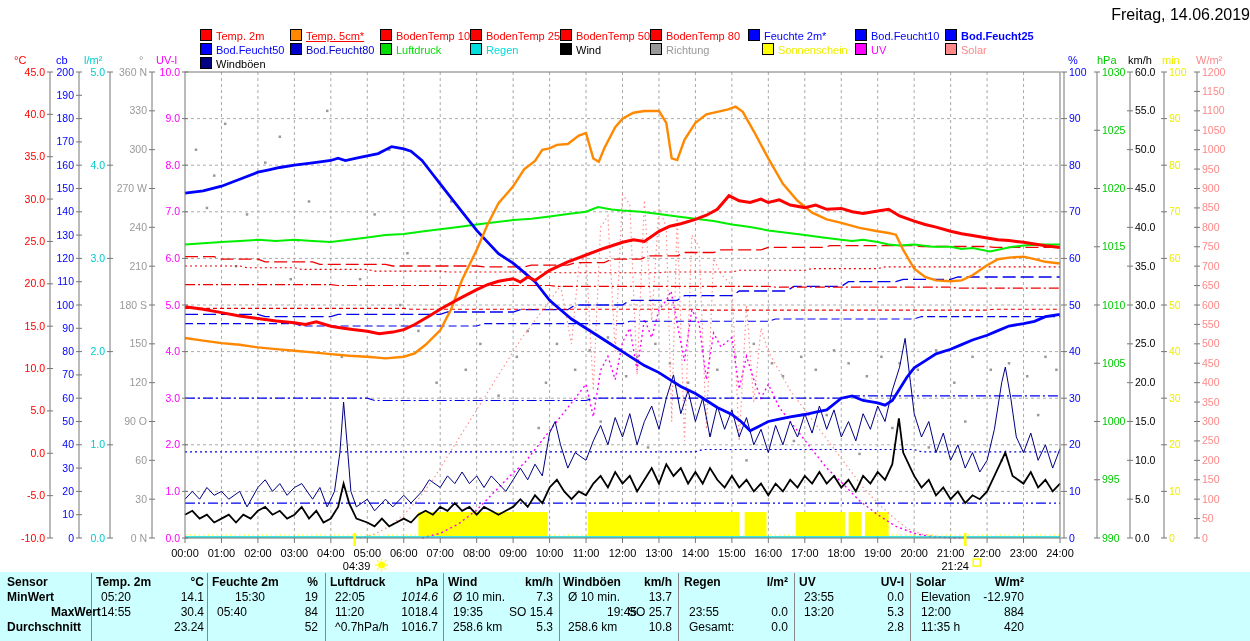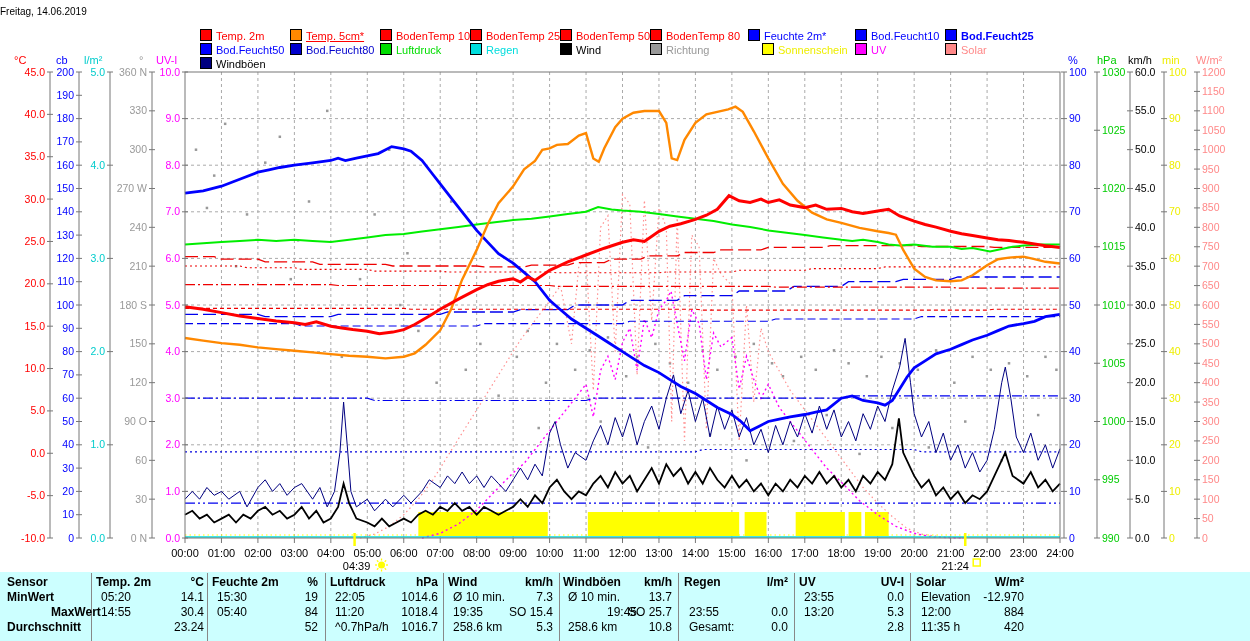--- a/index.html
+++ b/index.html
@@ -1,19 +1,19 @@
 <!DOCTYPE html>
 <html><head>
 <meta charset="utf-8">
 <style>
   html,body{margin:0;padding:0;background:#fff;}
   .screen{position:relative;width:1250px;height:641px;background:#fff;
           font-family:"Liberation Sans",sans-serif;overflow:hidden;}
-  .title{position:absolute;top:6px;left:0;width:100%;text-align:left;
-         font-size:10px;color:#000;}
+  .title{position:absolute;top:6px;left:0;width:100%;text-align:right;
+         font-size:16px;color:#000;}
   #chart{position:absolute;top:0;left:0;}
   .legend-item{position:absolute;height:12px;white-space:nowrap;font-size:11px;line-height:12px;}
   .legend-item .sw{display:inline-block;width:10px;height:10px;border:1px solid #000;
                    vertical-align:-1px;margin-right:4px;}
   .stats{position:absolute;left:0;top:572px;width:1250px;height:69px;background:#ccffff;}
   .stats .sep{position:absolute;top:1px;bottom:0;width:1px;background:#888;}
   .cell{position:absolute;font-size:12px;line-height:14px;color:#000;white-space:nowrap;}
   .cell.b{font-weight:bold;}
   .cell.r{text-align:right;}
   svg text{font-family:"Liberation Sans",sans-serif;}
@@ -573,29 +573,29 @@
       <div class="cell b" style="left: 7px; top: 48px;">Durchschnitt</div>
       <div class="cell b" style="left: 96px; top: 3px;">Temp. 2m</div>
       <div class="cell b r" style="left: 96px; top: 3px; width: 108px;">°C</div>
       <div class="cell " style="left: 101px; top: 18px;">05:20</div>
       <div class="cell r" style="left: 96px; top: 18px; width: 108px;">14.1</div>
       <div class="cell " style="left: 101px; top: 33px;">14:55</div>
       <div class="cell r" style="left: 96px; top: 33px; width: 108px;">30.4</div>
       <div class="cell r" style="left: 96px; top: 48px; width: 108px;">23.24</div>
       <div class="cell b" style="left: 212px; top: 3px;">Feuchte 2m</div>
       <div class="cell b r" style="left: 212px; top: 3px; width: 106px;">%</div>
-      <div class="cell " style="left: 217px; top: 18px;">15:30</div>
+      <div class="cell " style="left: 235px; top: 18px;">15:30</div>
       <div class="cell r" style="left: 212px; top: 18px; width: 106px;">19</div>
       <div class="cell " style="left: 217px; top: 33px;">05:40</div>
       <div class="cell r" style="left: 212px; top: 33px; width: 106px;">84</div>
       <div class="cell r" style="left: 212px; top: 48px; width: 106px;">52</div>
       <div class="cell b" style="left: 330px; top: 3px;">Luftdruck</div>
       <div class="cell b r" style="left: 330px; top: 3px; width: 108px;">hPa</div>
       <div class="cell " style="left: 335px; top: 18px;">22:05</div>
-      <div class="cell r" style="left: 330px; top: 18px; width: 108px;">1014.6</div>
+      <div class="cell r" style="left: 330px; top: 18px; width: 108px; font-style: italic;">1014.6</div>
       <div class="cell " style="left: 335px; top: 33px;">11:20</div>
       <div class="cell r" style="left: 330px; top: 33px; width: 108px;">1018.4</div>
       <div class="cell " style="left: 335px; top: 48px;">^0.7hPa/h</div>
       <div class="cell r" style="left: 330px; top: 48px; width: 108px;">1016.7</div>
       <div class="cell b" style="left: 448px; top: 3px;">Wind</div>
       <div class="cell b r" style="left: 448px; top: 3px; width: 105px;">km/h</div>
       <div class="cell " style="left: 453px; top: 18px;">Ø 10 min.</div>
       <div class="cell r" style="left: 448px; top: 18px; width: 105px;">7.3</div>
       <div class="cell " style="left: 453px; top: 33px;">19:35</div>
       <div class="cell r" style="left: 448px; top: 33px; width: 105px;">SO 15.4</div>

